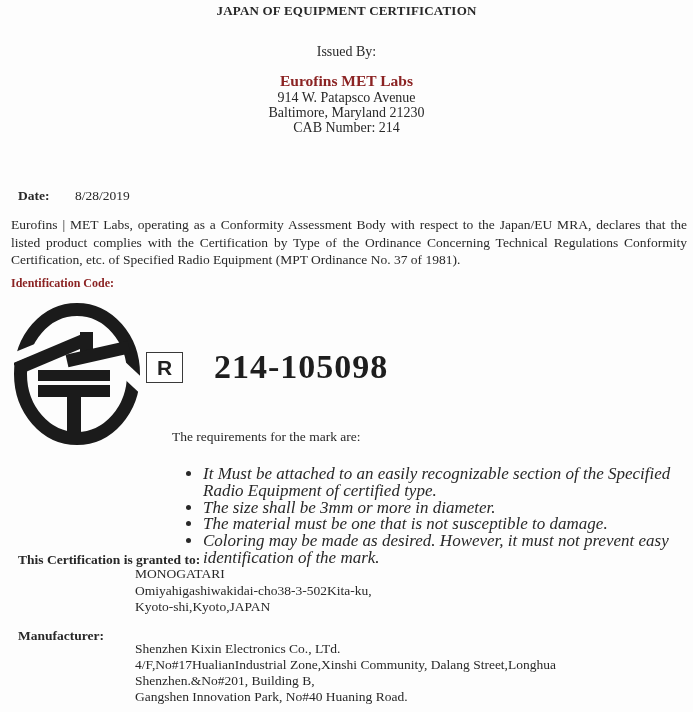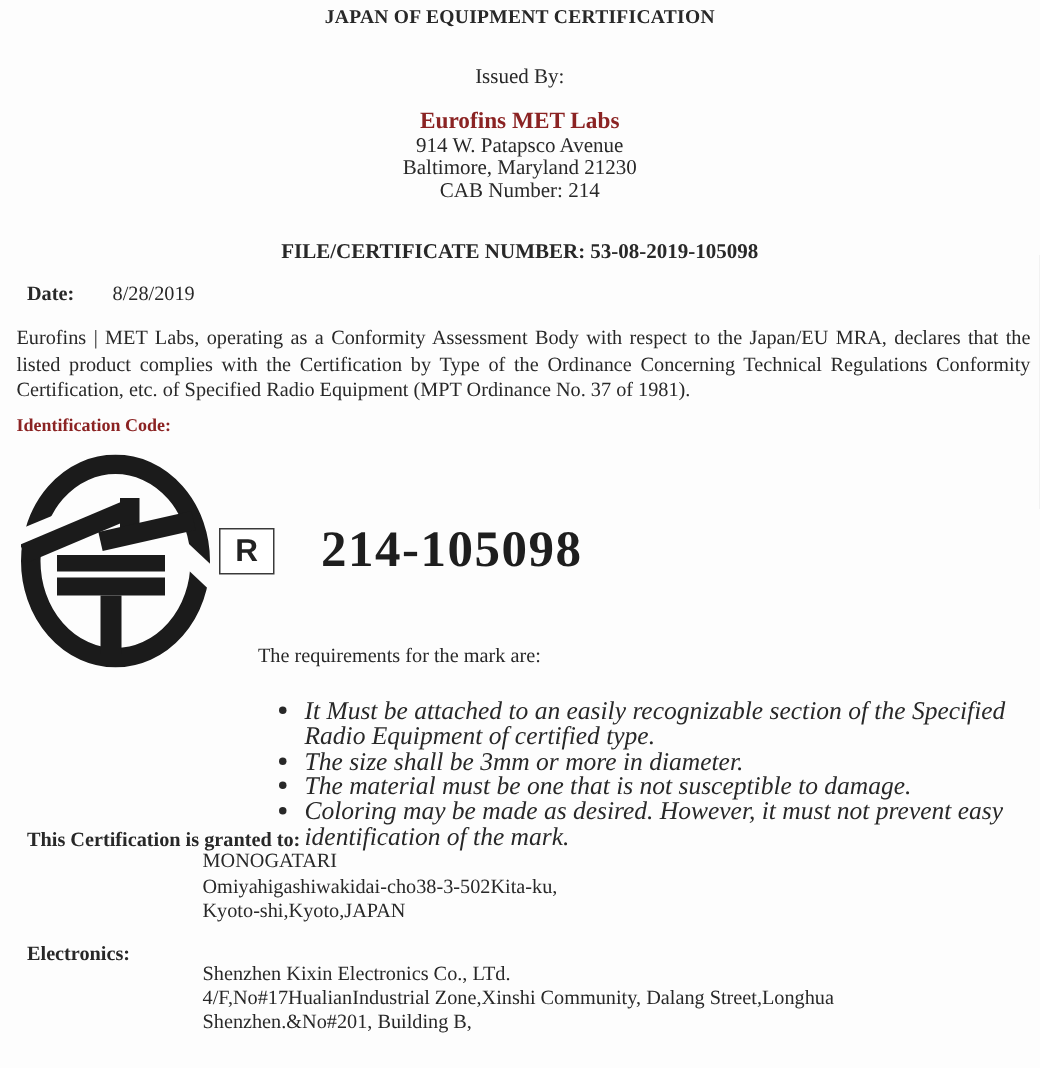--- a/index.html
+++ b/index.html
@@ -49,21 +49,20 @@
 <div class="page">
 
   <div class="abs center doc-title">JAPAN OF EQUIPMENT CERTIFICATION</div>
 
   <div class="abs center issued-by">Issued By:</div>
   <div class="abs center org">Eurofins MET Labs</div>
   <div class="abs center addr1">914 W. Patapsco Avenue</div>
   <div class="abs center addr2">Baltimore, Maryland 21230</div>
   <div class="abs center cab">CAB Number: 214</div>
 
-  <div class="abs center file-number">FILE/CERTIFICATE NUMBER: 53-08-2019-105098</div>
 
   <div class="abs date-row">
     <span class="lbl">Date:</span><span>8/28/2019</span>
   </div>
 
   <p class="abs declaration">Eurofins | MET Labs, operating as a Conformity Assessment Body with respect to the Japan/EU MRA, declares that the listed product complies with the Certification by Type of the Ordinance Concerning Technical Regulations Conformity Certification, etc. of Specified Radio Equipment (MPT Ordinance No. 37 of 1981).</p>
 
   <div class="abs id-heading">Identification Code:</div>
 
   <div class="abs mark-wrap">
@@ -94,20 +93,21 @@
     <li>Coloring may be made as desired.  However, it must not prevent easy identification of the mark.</li>
   </ul>
 
   <div class="abs grantee-label">This Certification is granted to:</div>
   <div class="abs grantee-lines">
     <div>MONOGATARI</div>
     <div>Omiyahigashiwakidai-cho38-3-502Kita-ku,</div>
     <div>Kyoto-shi,Kyoto,JAPAN</div>
   </div>
 
-  <div class="abs mfr-label">Electronics:</div>
+  <div class="abs mfr-label">Manufacturer:</div>
   <div class="abs mfr-lines">
     <div>Shenzhen Kixin Electronics Co., LTd.</div>
     <div>4/F,No#17HualianIndustrial Zone,Xinshi Community, Dalang Street,Longhua</div>
     <div>Shenzhen.&amp;No#201, Building B,</div>
+    <div>Gangshen Innovation Park, No#40 Huaning Road.</div>
   </div>
 
 </div>
 
 </body></html>

